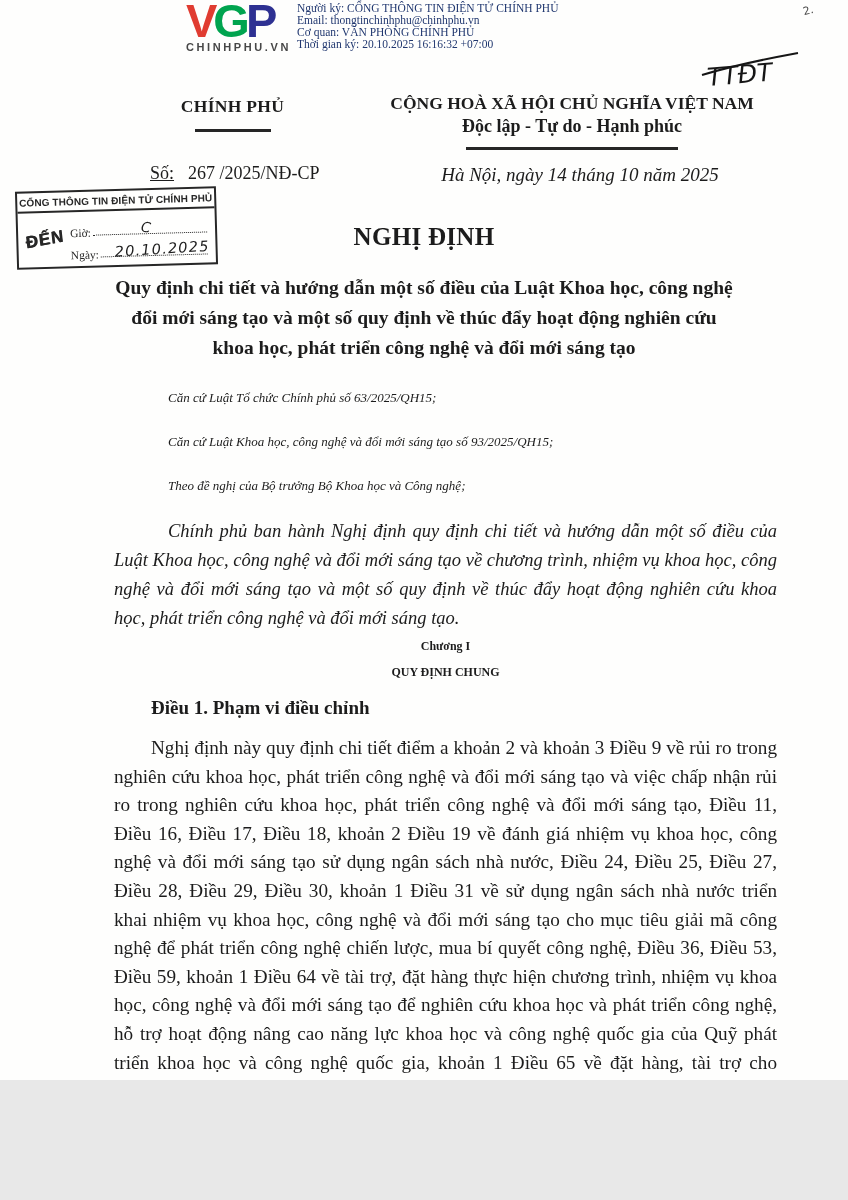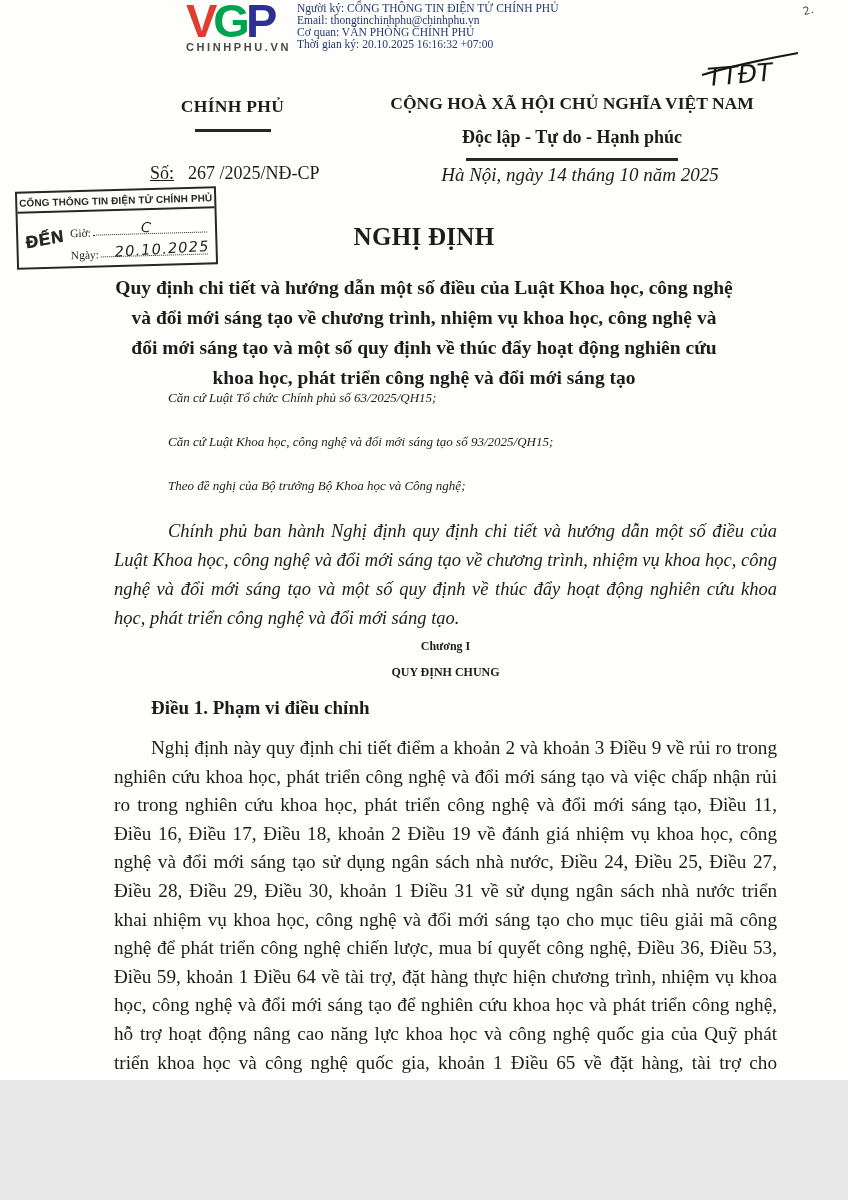--- a/index.html
+++ b/index.html
@@ -44,21 +44,21 @@
   }
   .ttdt-note { position: absolute; left: 698px; top: 42px; width: 105px; height: 52px; }
   .ttdt-note svg { display: block; }
 
   
   .hdr-left { position: absolute; left: 120px; top: 96px; width: 225px; text-align: center; }
   .issuer { font-weight: bold; font-size: 17.5px; letter-spacing: 0.3px; }
   .rule-left { width: 76px; height: 2.5px; background: #262626; margin: 12px auto 0; }
   .hdr-right { position: absolute; left: 352px; top: 93px; width: 440px; text-align: center; }
   .motto1 { font-weight: bold; font-size: 17.5px; white-space: nowrap; }
-  .motto2 { font-weight: bold; font-size: 18px; margin-top: 13px; }
+  .motto2 { font-weight: bold; font-size: 18px; margin-top: 2px; }
   .rule-right { width: 212px; height: 2.5px; background: #262626; margin: 10px auto 0; }
 
   .doc-num { position: absolute; left: 150px; top: 163px; font-size: 18px; white-space: nowrap; }
   .doc-num .num-label { text-decoration: underline; }
   .doc-num .num-value { margin-left: 14px; }
   .place-date {
     position: absolute; left: 380px; top: 164px; width: 400px;
     text-align: center; font-style: italic; font-size: 19px; white-space: nowrap;
   }
 
@@ -171,21 +171,20 @@
               <span class="hand hand-date">20.10.2025</span>
             </span>
         </div>
       </div>
     </div>
   </div>
 
   <div class="doc-title">
     <div class="title-kind">NGHỊ ĐỊNH</div>
     <div class="title-line">Quy định chi tiết và hướng dẫn một số điều của Luật Khoa học, công nghệ</div>
-    <div class="title-line">và đổi mới sáng tạo về chương trình, nhiệm vụ khoa học, công nghệ và</div>
     <div class="title-line">đổi mới sáng tạo và một số quy định về thúc đẩy hoạt động nghiên cứu</div>
     <div class="title-line">khoa học, phát triển công nghệ và đổi mới sáng tạo</div>
   </div>
 
   <div class="doc-flow">
     <p class="cite">Căn cứ Luật Tổ chức Chính phủ số 63/2025/QH15;</p>
     <p class="cite">Căn cứ Luật Khoa học, công nghệ và đổi mới sáng tạo số 93/2025/QH15;</p>
     <p class="cite">Theo đề nghị của Bộ trưởng Bộ Khoa học và Công nghệ;</p>
     <p class="enact">Chính phủ ban hành Nghị định quy định chi tiết và hướng dẫn một số điều của Luật Khoa học, công nghệ và đổi mới sáng tạo về chương trình, nhiệm vụ khoa học, công nghệ và đổi mới sáng tạo và một số quy định về thúc đẩy hoạt động nghiên cứu khoa học, phát triển công nghệ và đổi mới sáng tạo.</p>
     <div class="chapter">

